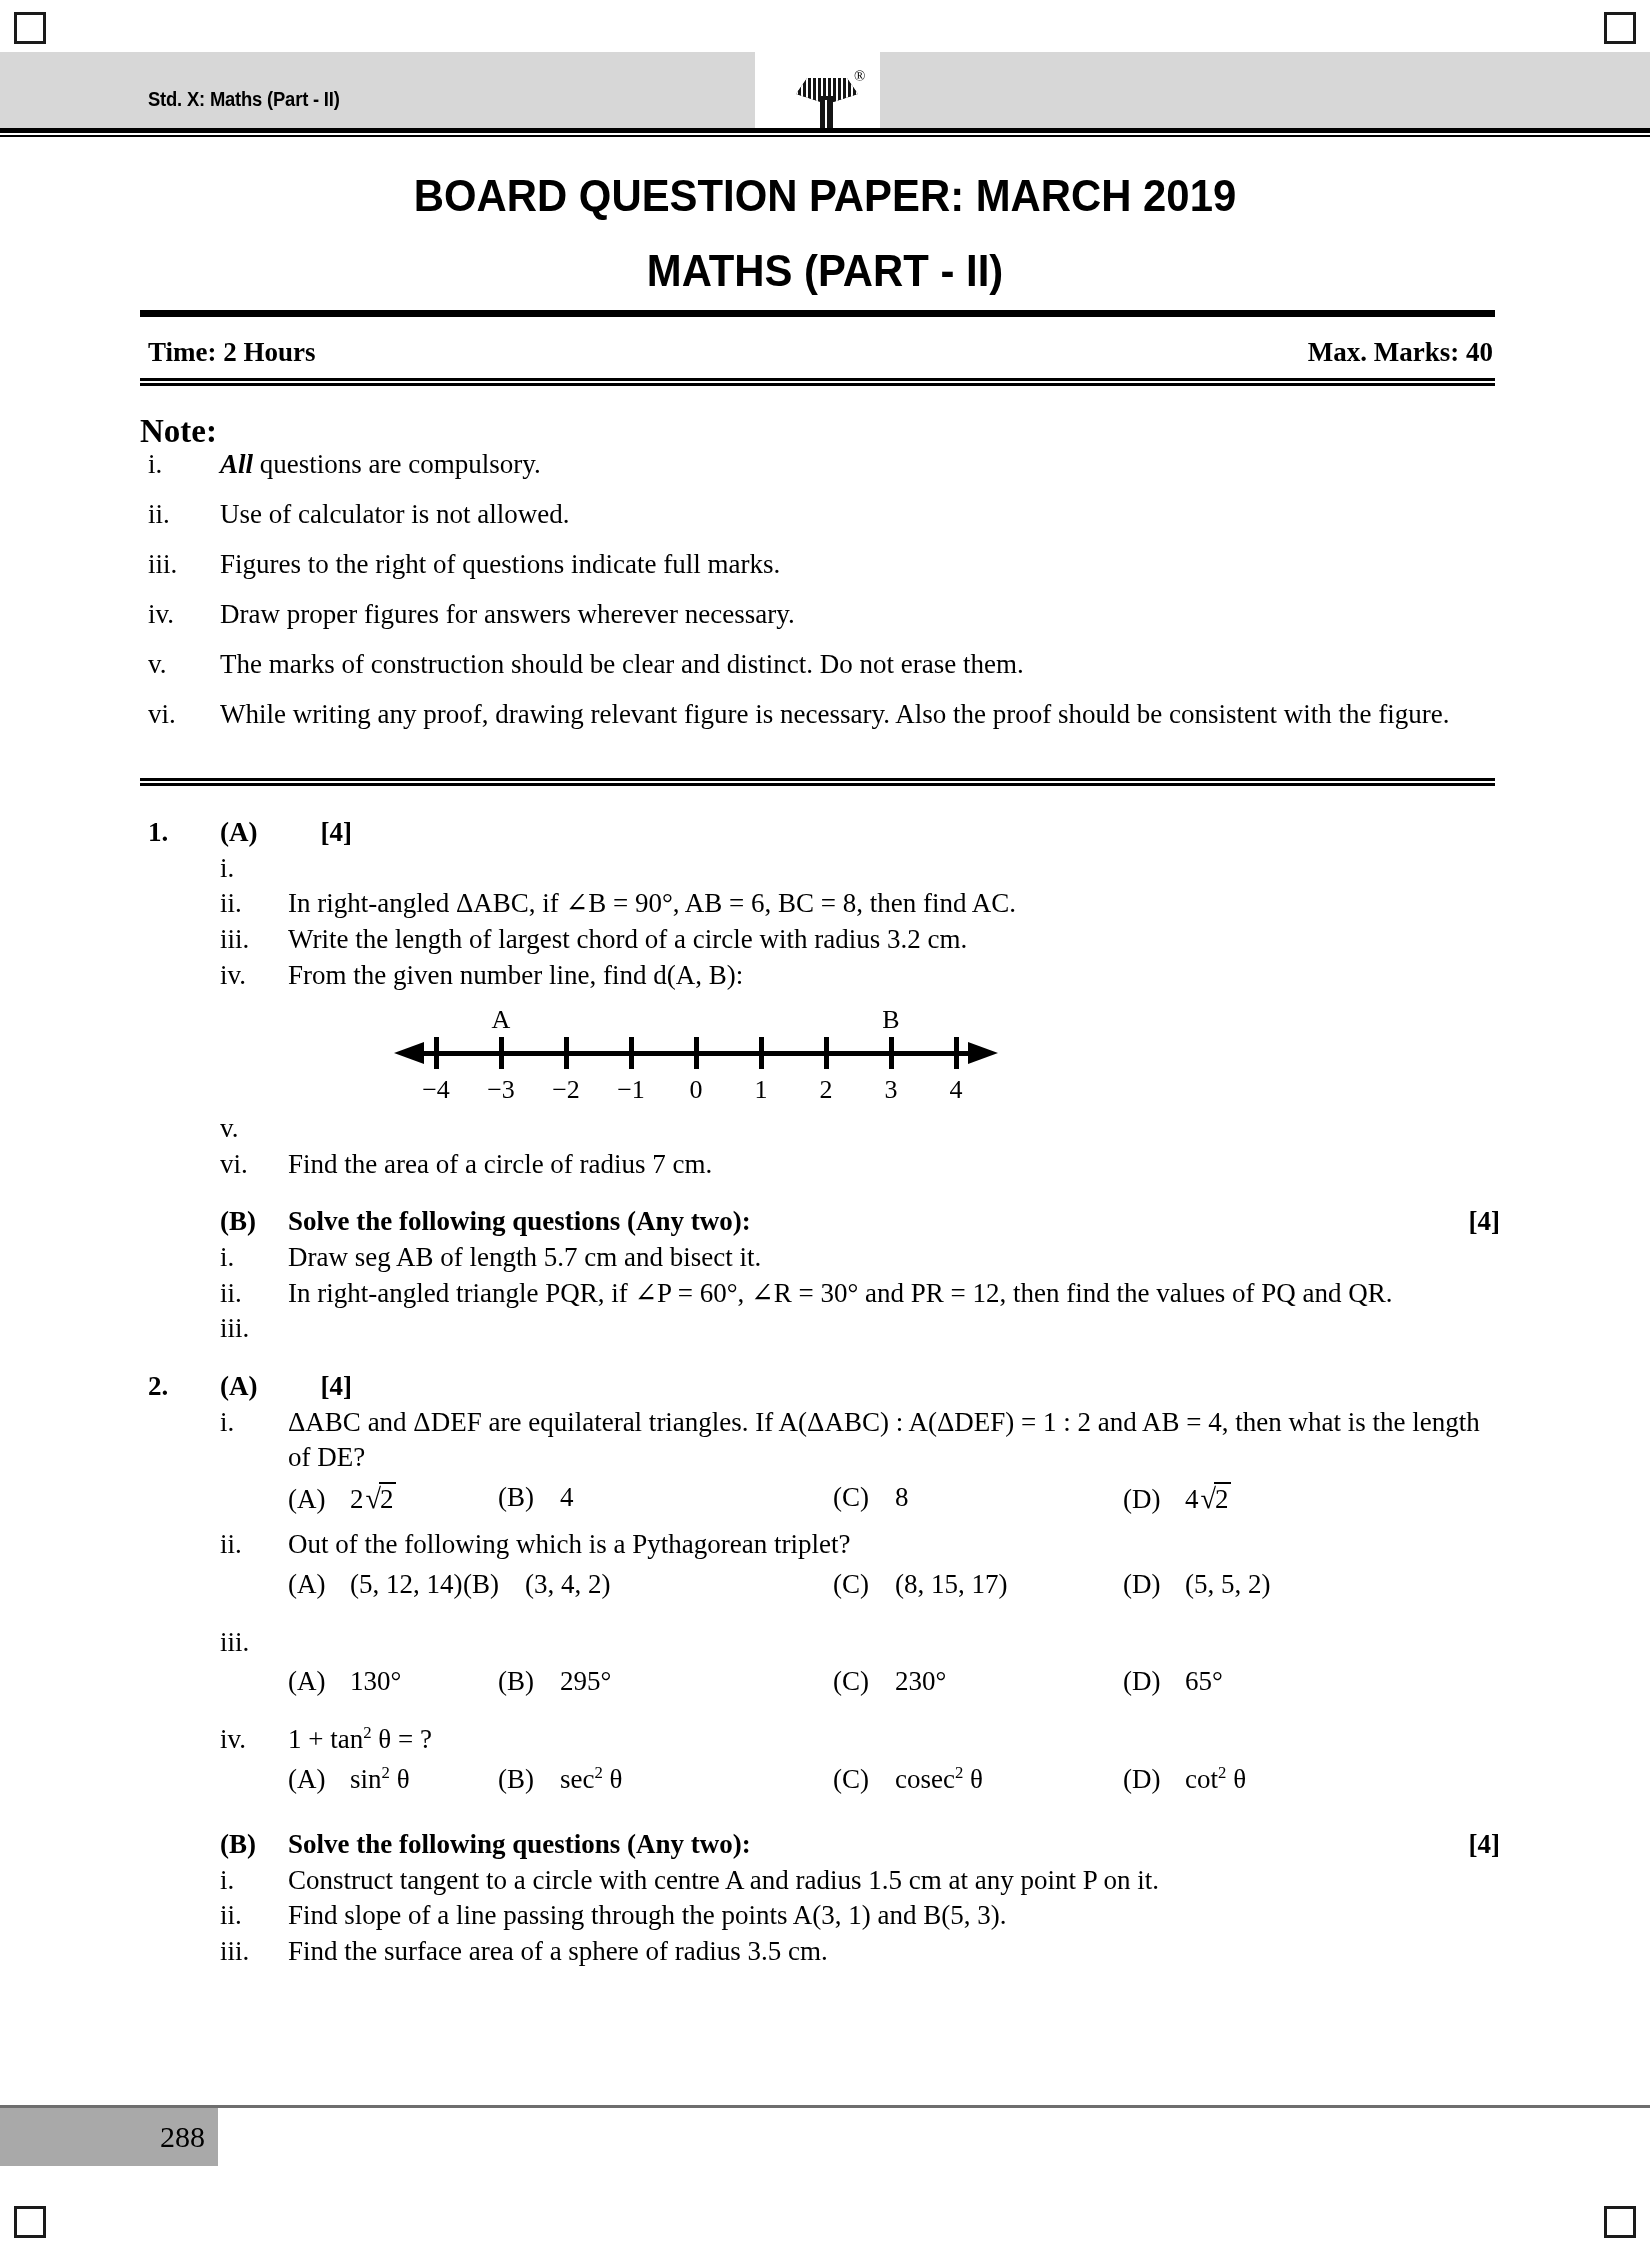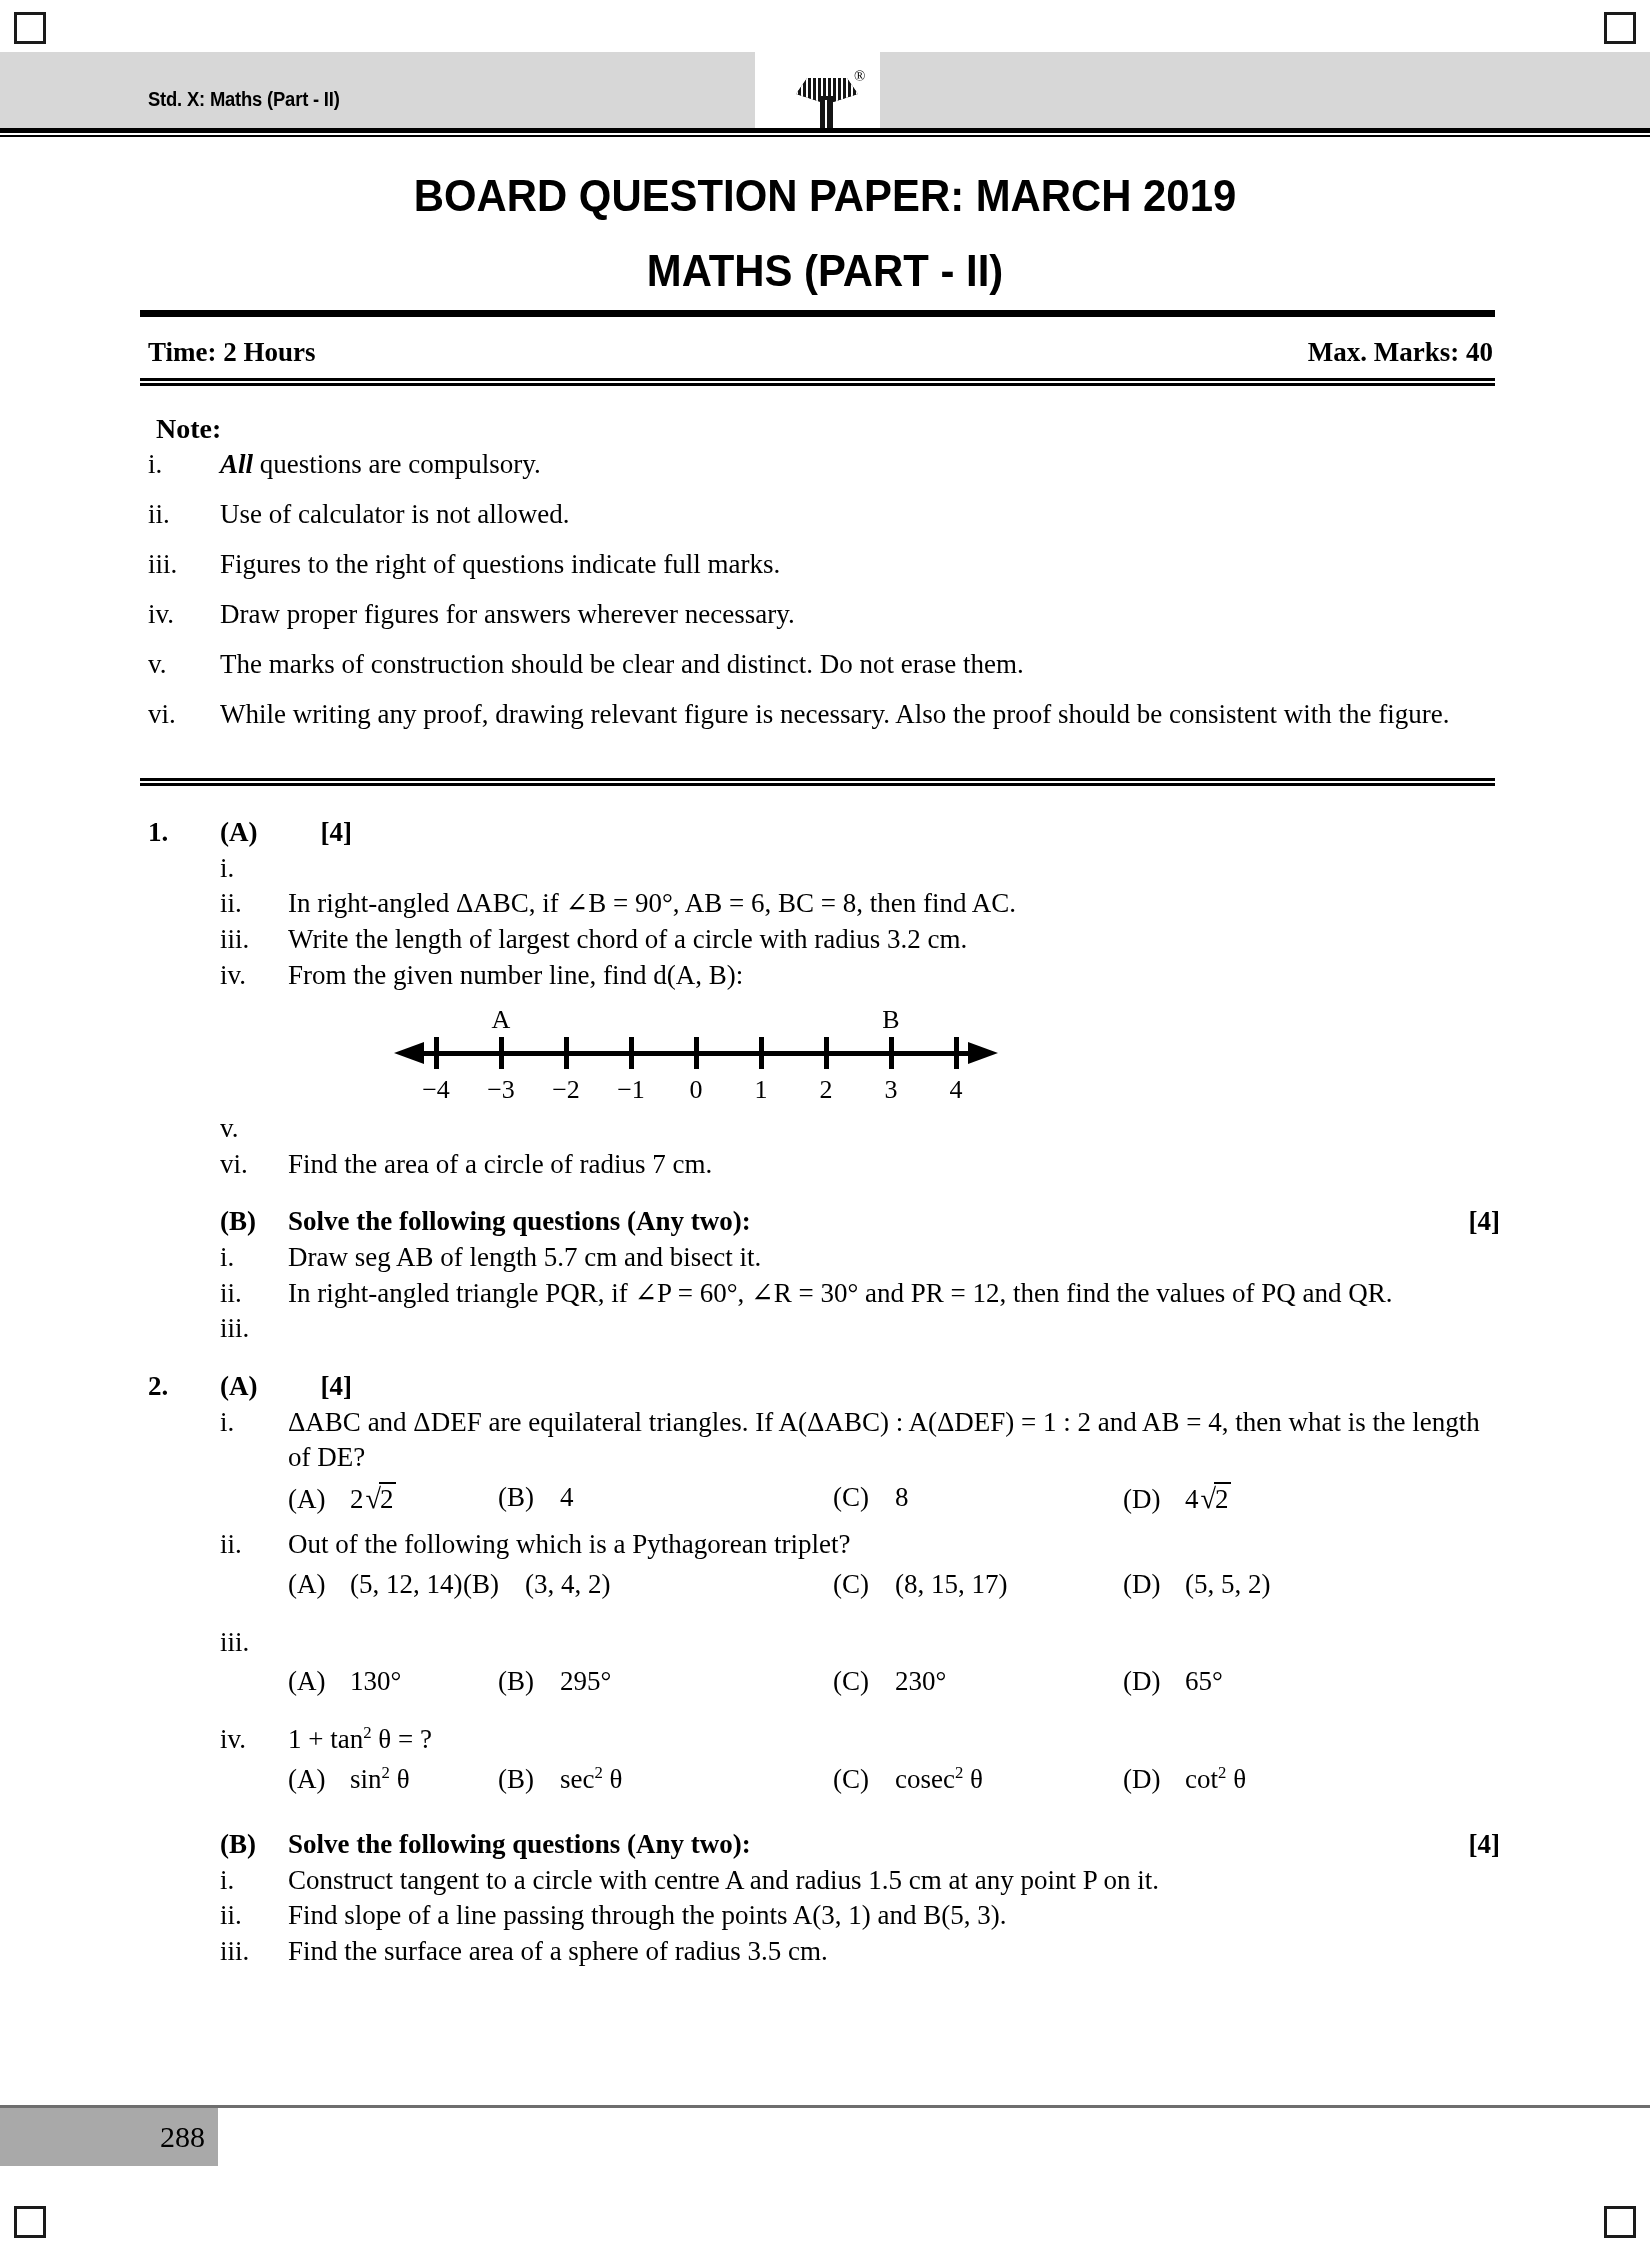--- a/index.html
+++ b/index.html
@@ -172,24 +172,24 @@
     width: 1345px;
     font-weight: bold;
     font-size: 27px;
   }
   .time-row .left  { float: left; }
   .time-row .right { float: right; }
 
   
   .note-head {
     position: absolute;
-    left: 156px;
+    left: 140px;
     top: 413px;
     font-weight: bold;
-    font-size: 28px;
+    font-size: 33px;
   }
   .note-list {
     position: absolute;
     left: 148px;
     top: 447px;
     width: 1352px;
   }
   .note-item {
     display: flex;
     margin-bottom: 16px;

